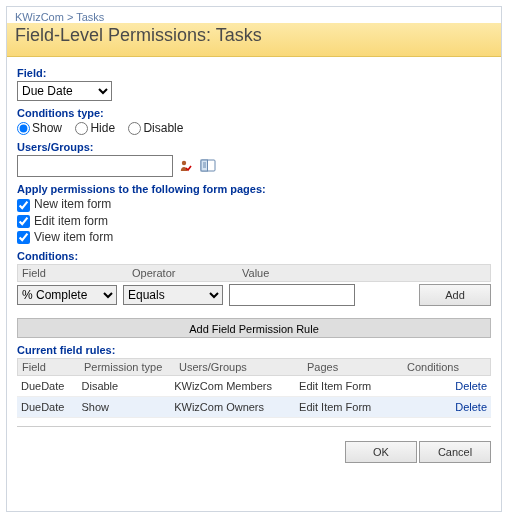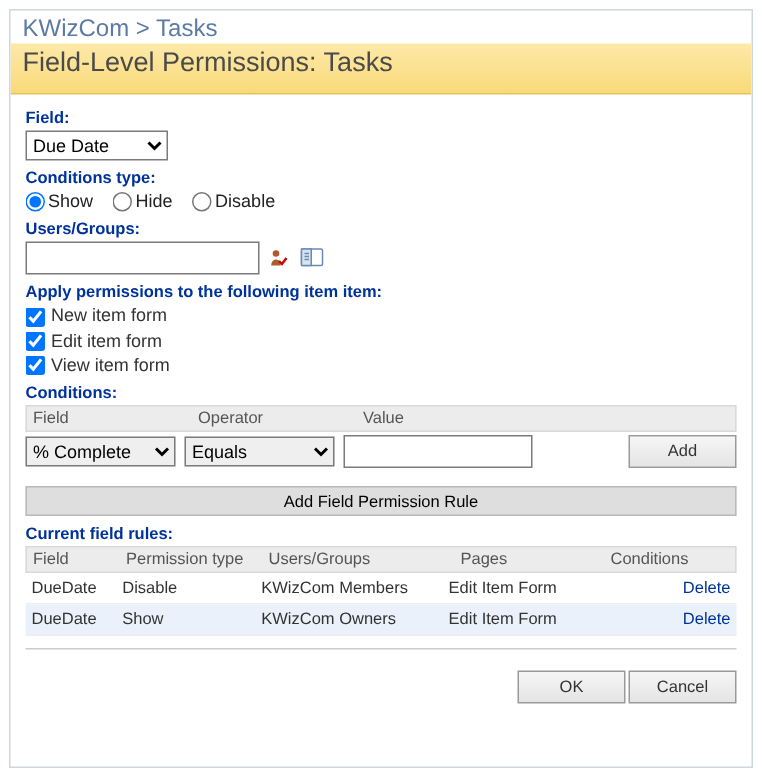--- a/index.html
+++ b/index.html
@@ -1,18 +1,18 @@
 <!DOCTYPE html>
 <html><head>
 <meta charset="utf-8">
 <style>
   html,body{margin:0;padding:0;font-family:Tahoma,Verdana,Arial,sans-serif;font-size:12px;color:#333;background:#fff}
   .frame{width:508px;height:518px;box-sizing:border-box;padding:6px}
   .panel{border:1px solid #cfd6df;height:100%;box-sizing:border-box;overflow:hidden}
-  .breadcrumb{padding:4px 8px 0 8px;font-size:16px;color:#5d7aa5}
+  .breadcrumb{padding:4px 8px 0 8px;font-size:11px;color:#5d7aa5}
   .breadcrumb a{color:#5d7aa5;text-decoration:none}
   .titlebar{background:linear-gradient(#fde9a8,#f9d97a);border-bottom:1px solid #e3c35a;padding:2px 8px 10px 8px}
   .titlebar h1{margin:0;font-size:18px;font-weight:normal;color:#4a4a4a}
   .body{padding:10px 10px 0 10px}
   .section-label{color:#003399;font-weight:bold;margin-top:6px;margin-bottom:2px;font-size:11px}
   .section-label.tight{margin-top:0}
   select,input[type=text]{font-family:inherit;font-size:12px}
   .select-box{border:1px solid #7b7b7b;background:#fff;height:20px}
   .radio-row label{margin-right:10px;font-size:12px;color:#222}
   .radio-row input{vertical-align:middle;margin:0 2px 0 0}
@@ -81,21 +81,21 @@
       <svg width="16" height="14" viewBox="0 0 16 14">
               <rect x="1" y="1" width="14" height="11" rx="1" fill="#fff" stroke="#6a8ab0"></rect>
               <rect x="1" y="1" width="6.5" height="11" fill="#d6e4f2" stroke="#6a8ab0"></rect>
               <line x1="3" y1="4" x2="6" y2="4" stroke="#6a8ab0"></line>
               <line x1="3" y1="6" x2="6" y2="6" stroke="#6a8ab0"></line>
               <line x1="3" y1="8" x2="6" y2="8" stroke="#6a8ab0"></line>
             </svg>
     </span>
   </div>
 
-  <div class="section-label">Apply permissions to the following item item:</div>
+  <div class="section-label">Apply permissions to the following form pages:</div>
   <div class="cb-row"><label><input type="checkbox" checked="" style=""><span>New item form</span></label></div>
   <div class="cb-row"><label><input type="checkbox" checked="" style=""><span>Edit item form</span></label></div>
   <div class="cb-row"><label><input type="checkbox" checked="" style=""><span>View item form</span></label></div>
 
   <div class="section-label">Conditions:</div>
   <div class="cond-bar">
     <div class="col-f">Field</div>
     <div class="col-o">Operator</div>
     <div class="col-v">Value</div>
   </div>

